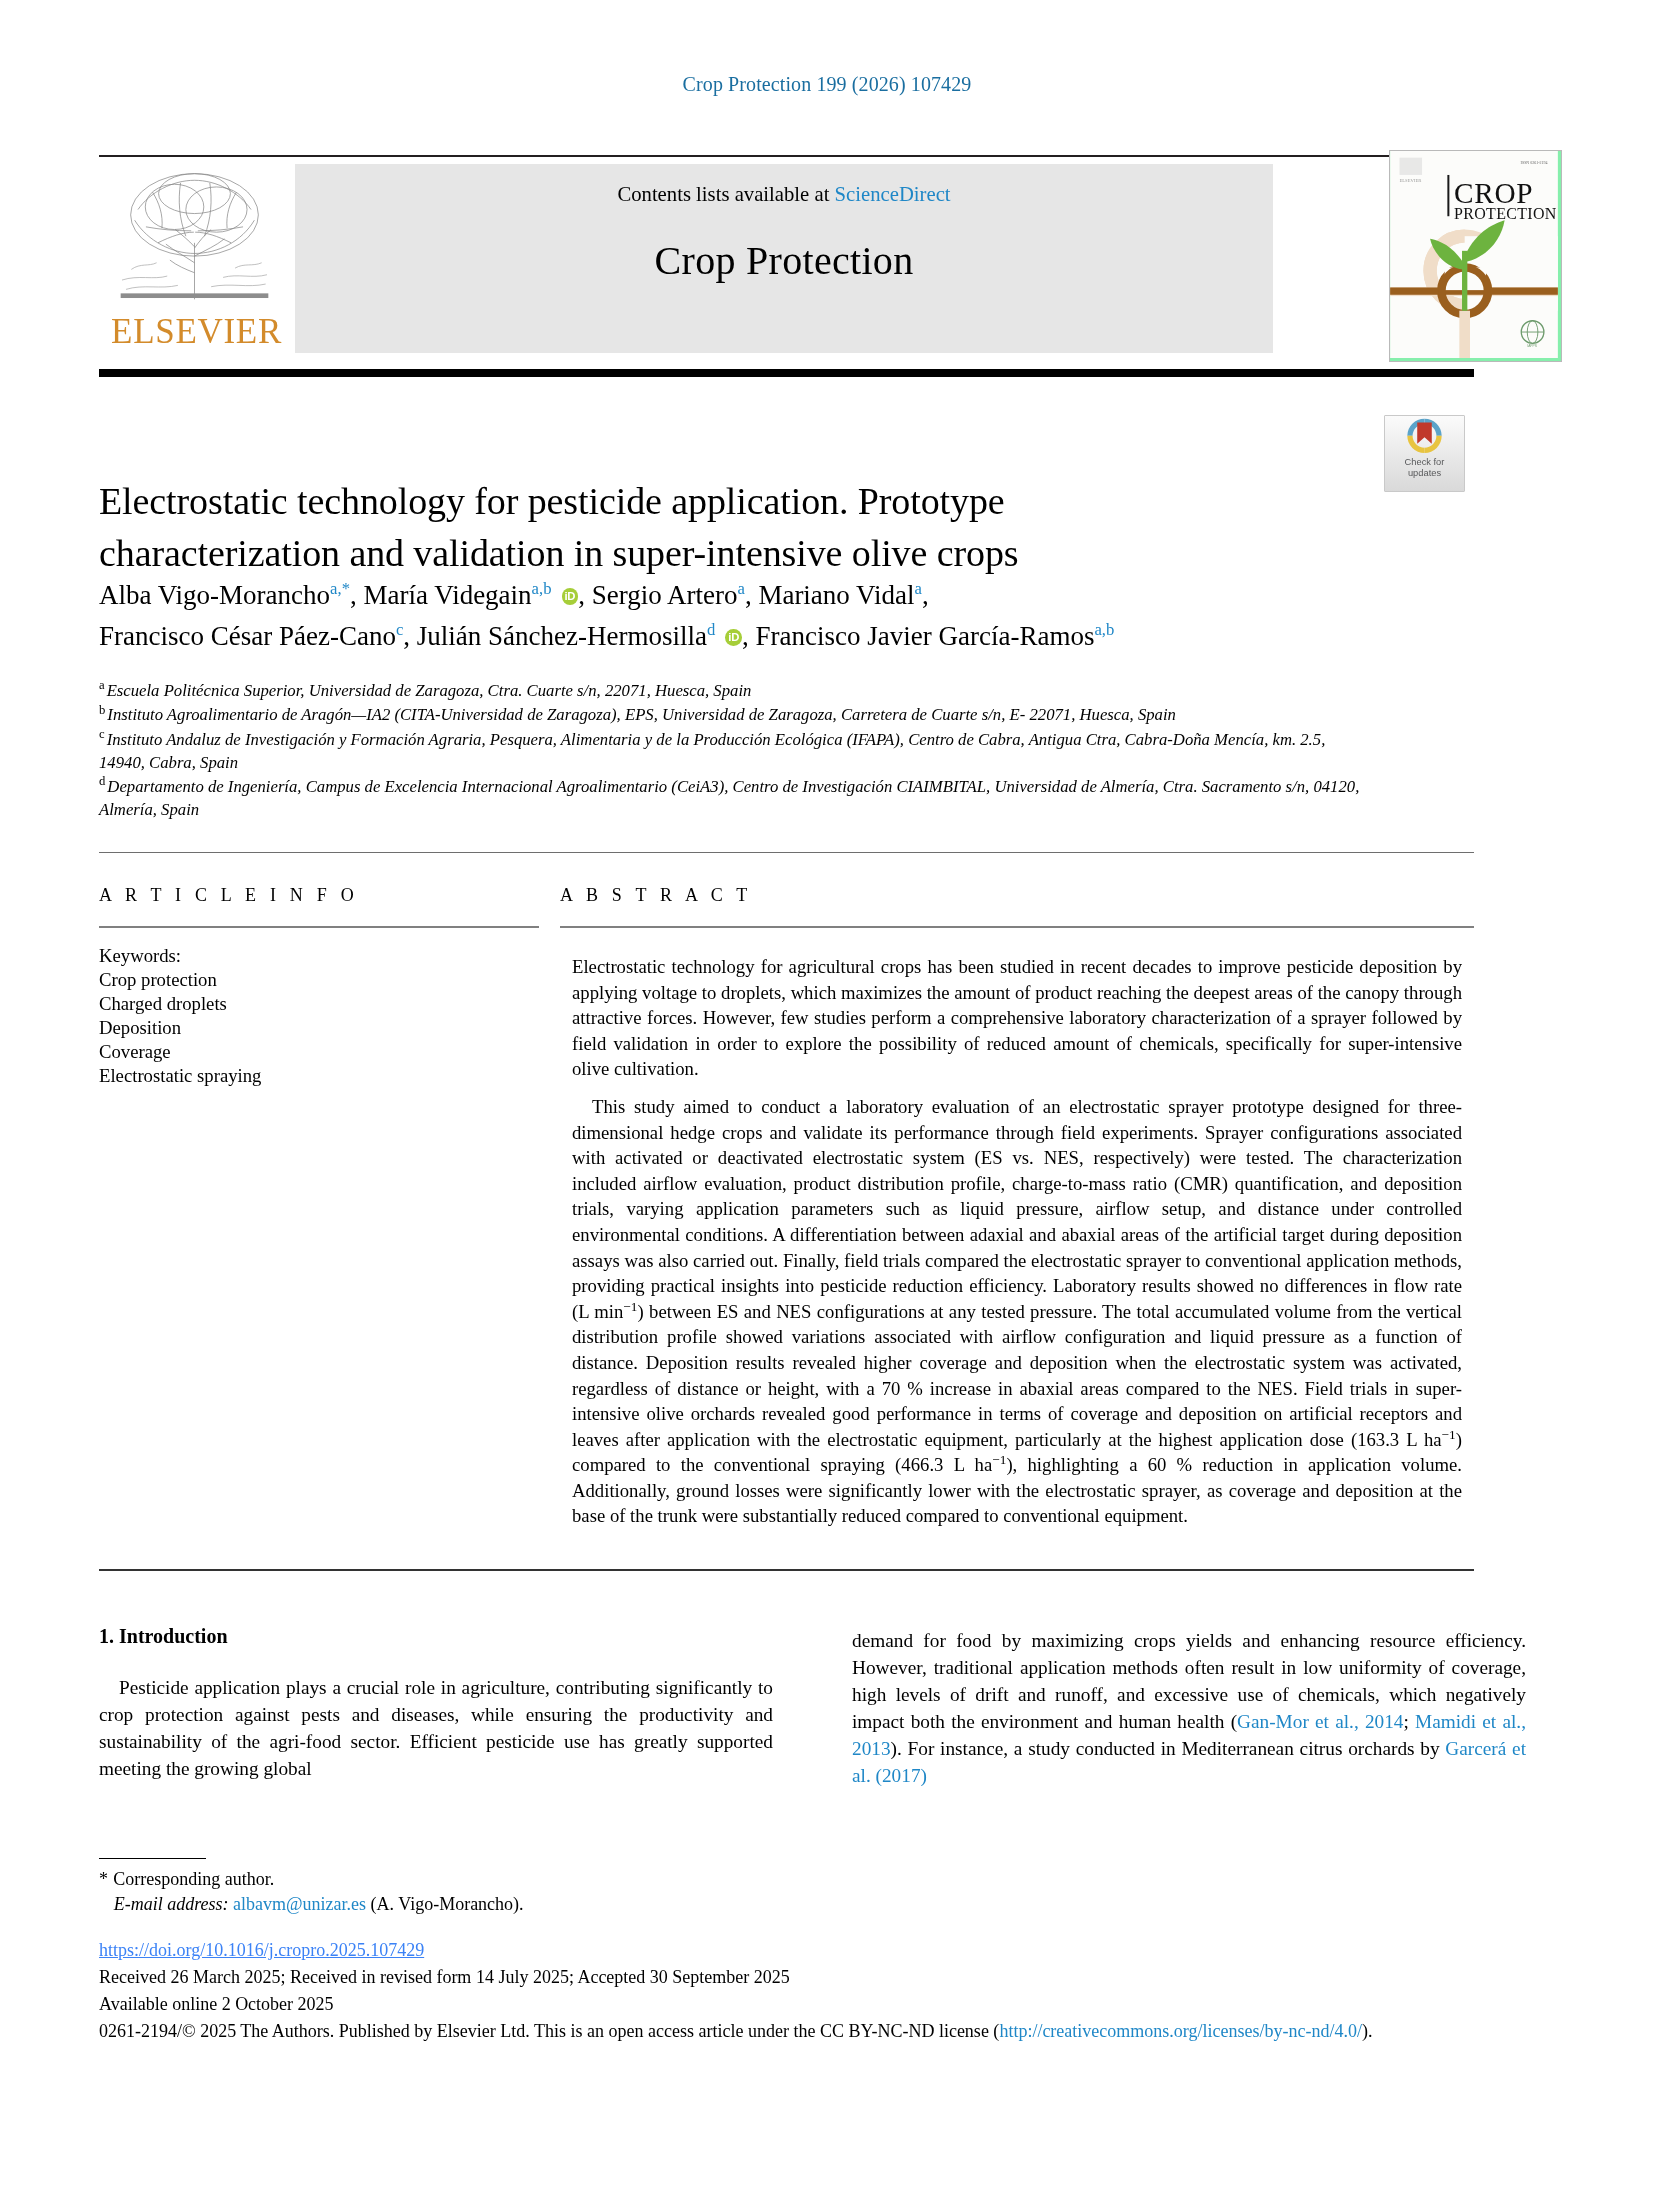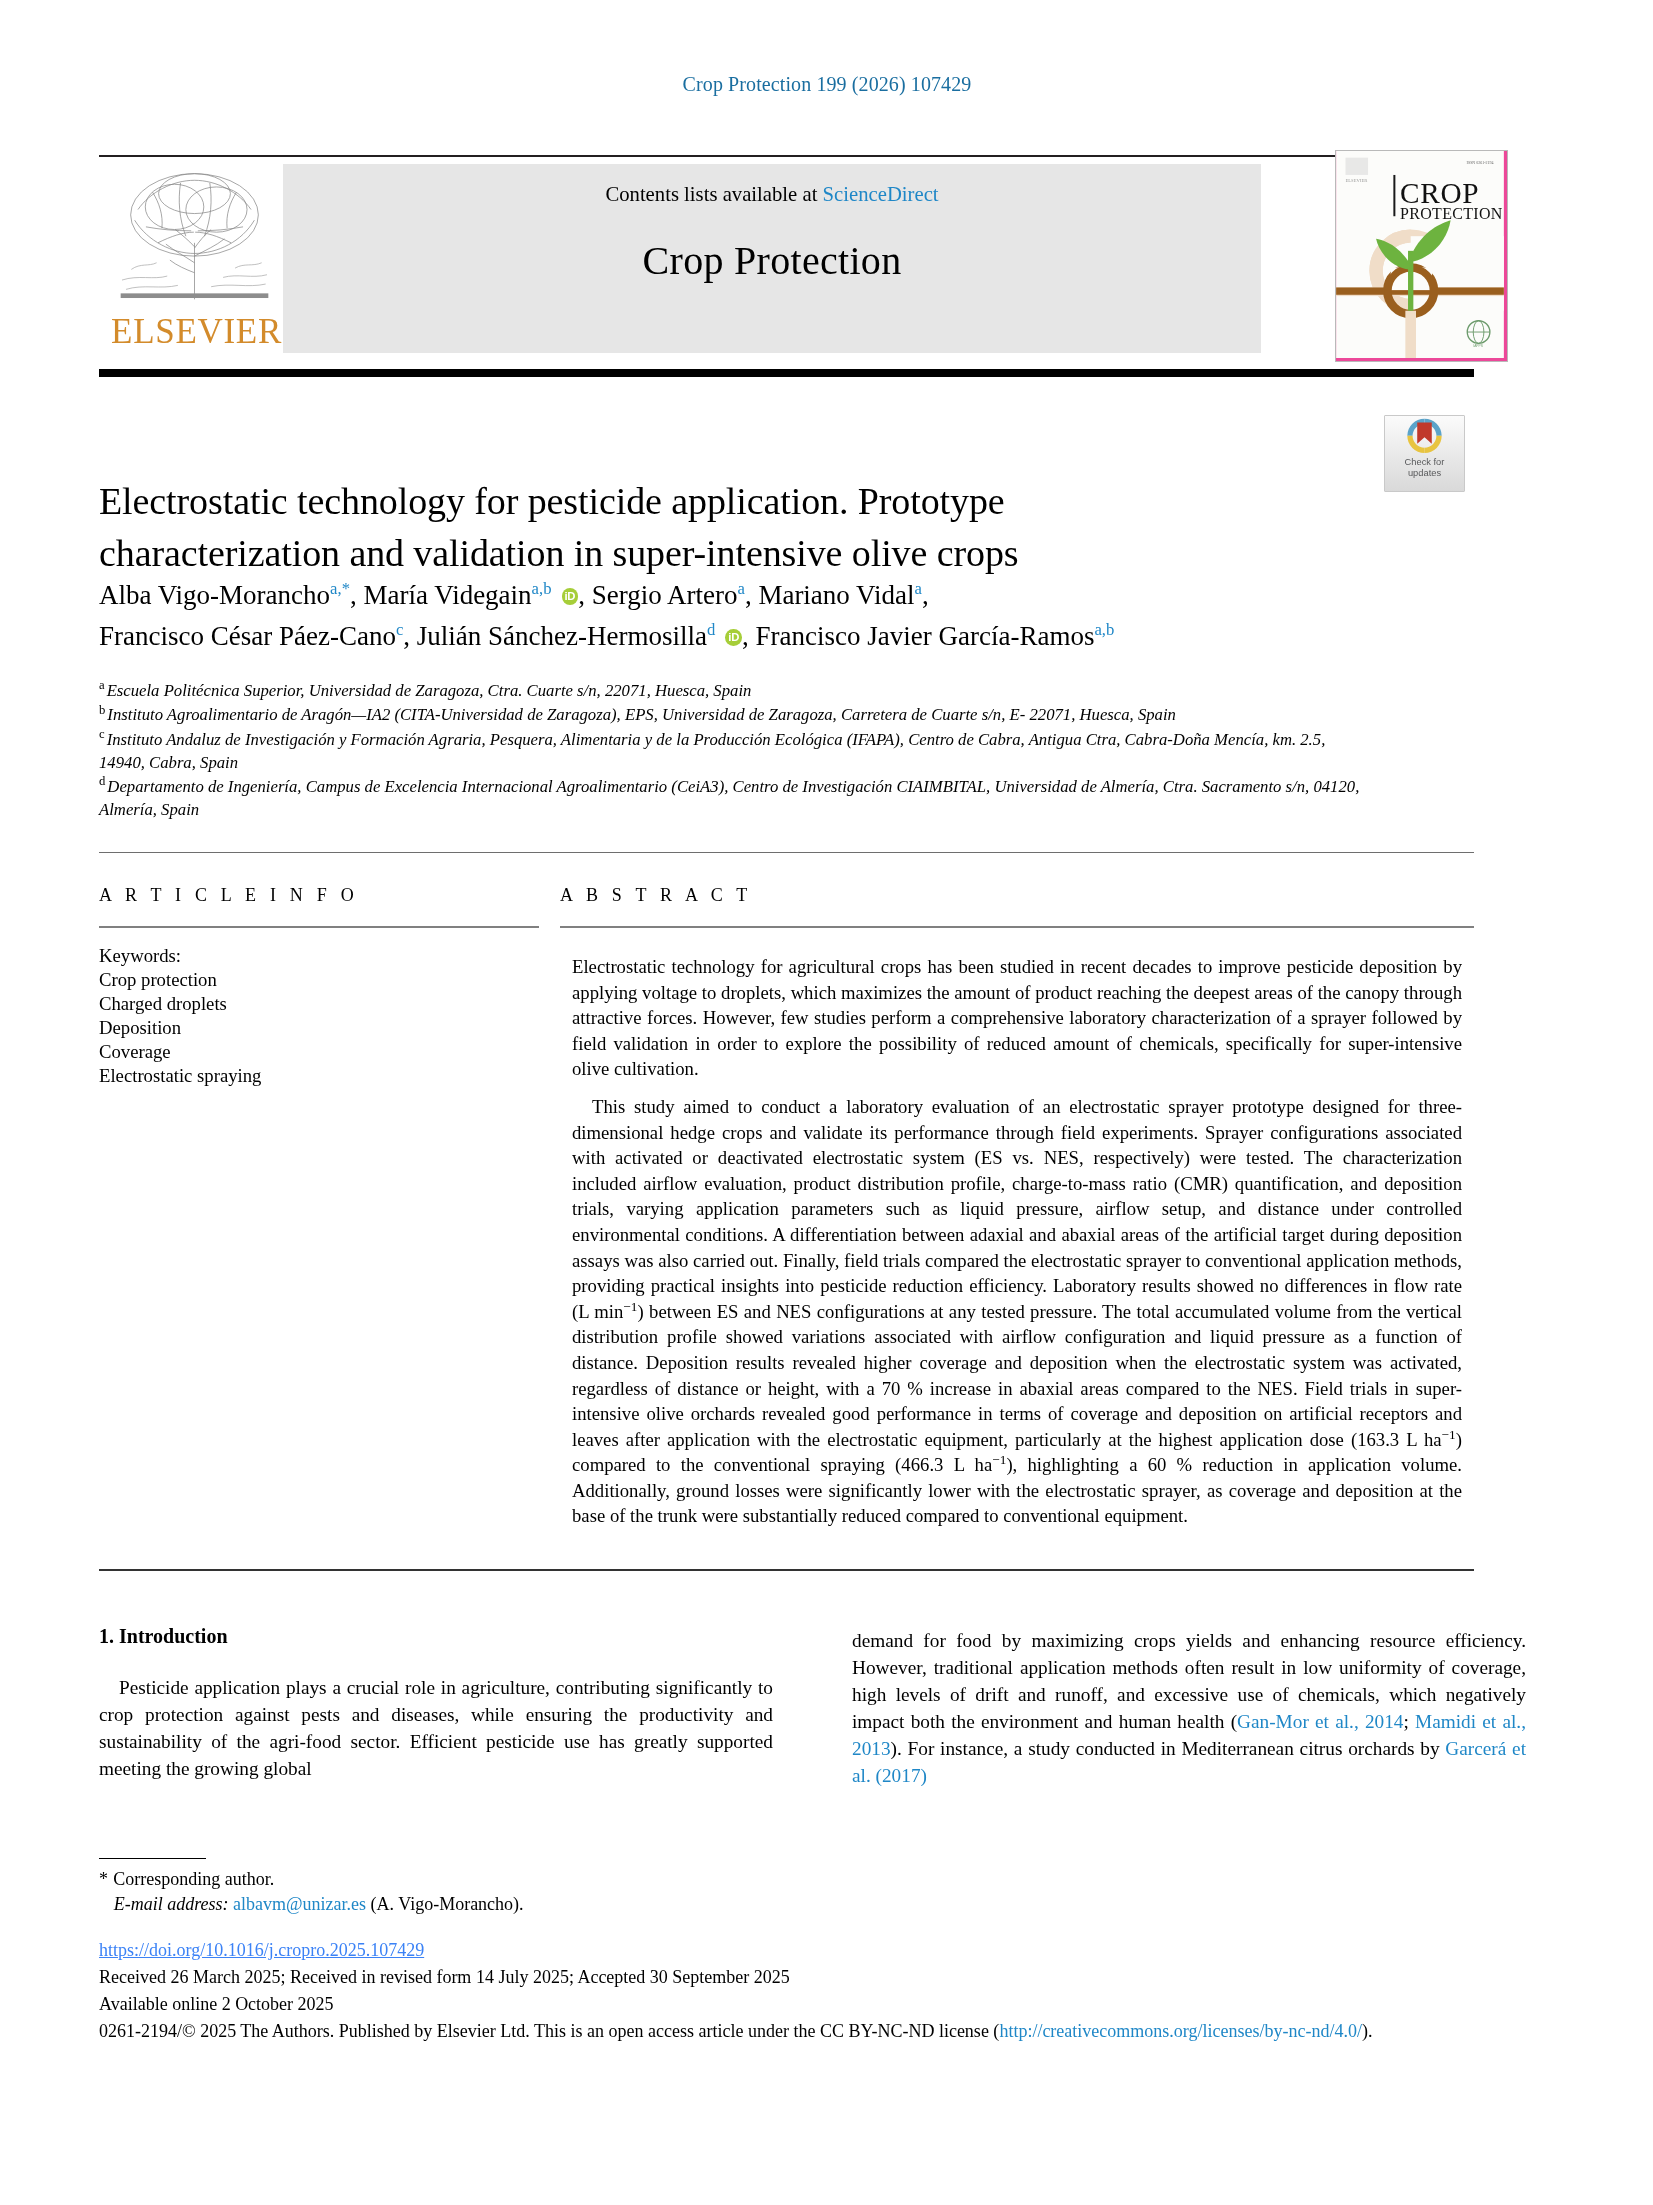--- a/index.html
+++ b/index.html
@@ -71,21 +71,21 @@
     width: 187px;
     text-align: center;
     font-family: "Liberation Serif", serif;
     font-size: 35px;
     letter-spacing: 0.7px;
     color: #d38b2b;
     line-height: 1;
   }
   .masthead-grey {
     position: absolute;
-    left: 184px;
+    left: 196px;
     top: 2px;
     width: 978px;
     height: 189px;
     background: #e6e6e6;
   }
   .contents-line {
     position: absolute;
     left: 0; top: 18.7px;
     width: 100%;
     text-align: center;
@@ -105,25 +105,25 @@
     width: 100%;
     text-align: center;
     font-size: 20px;
   }
   a, .link {
     color: #1f87c7;
     text-decoration: none;
   }
   .cover-thumb {
     position: absolute;
-    left: 1236px;
+    left: 1290px;
     top: -12px;
     width: 171px;
     height: 210px;
-    background: #ec4899;
+    background: #86efac;
     border: 1.3px solid #b9b9b9;
     overflow: hidden;
   }
   .masthead-rule-bottom {
     position: absolute;
     left: 99px;
     top: 369px;
     width: 1375px;
     height: 8px;
     background: #000;

